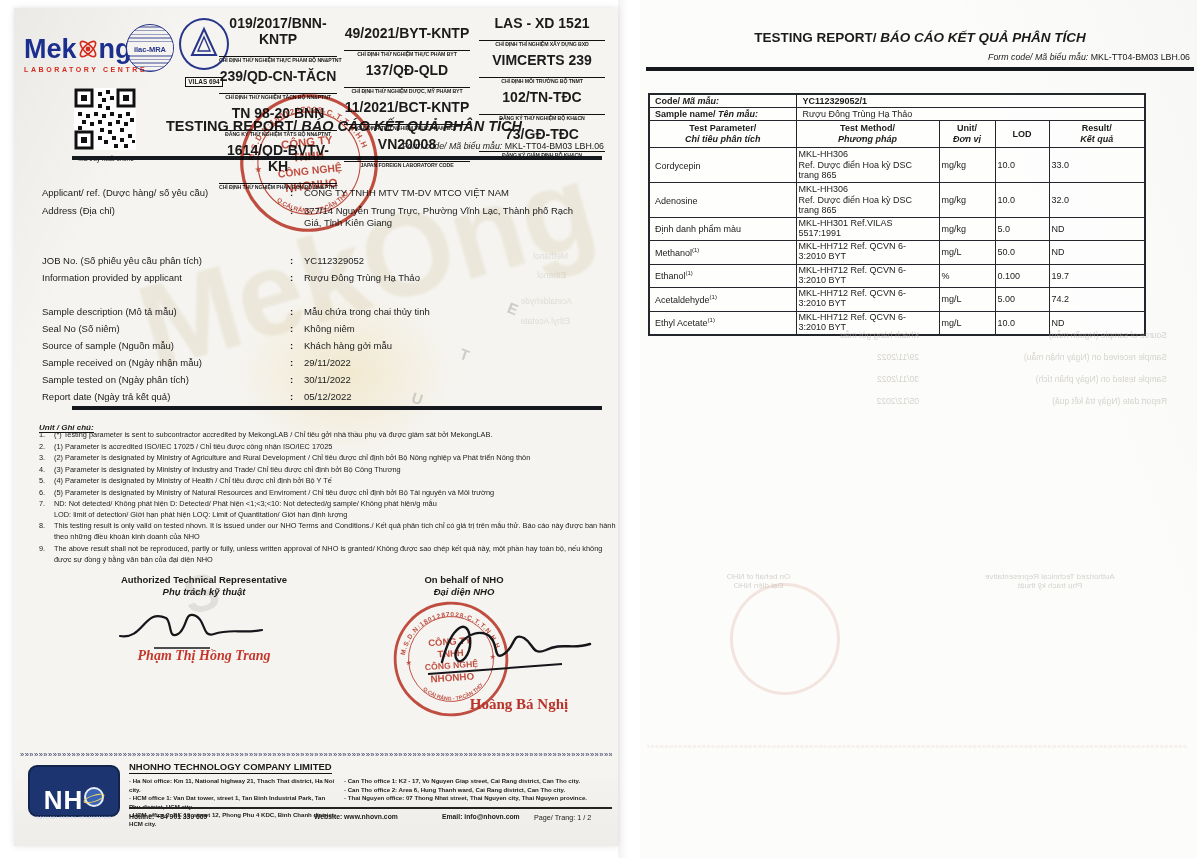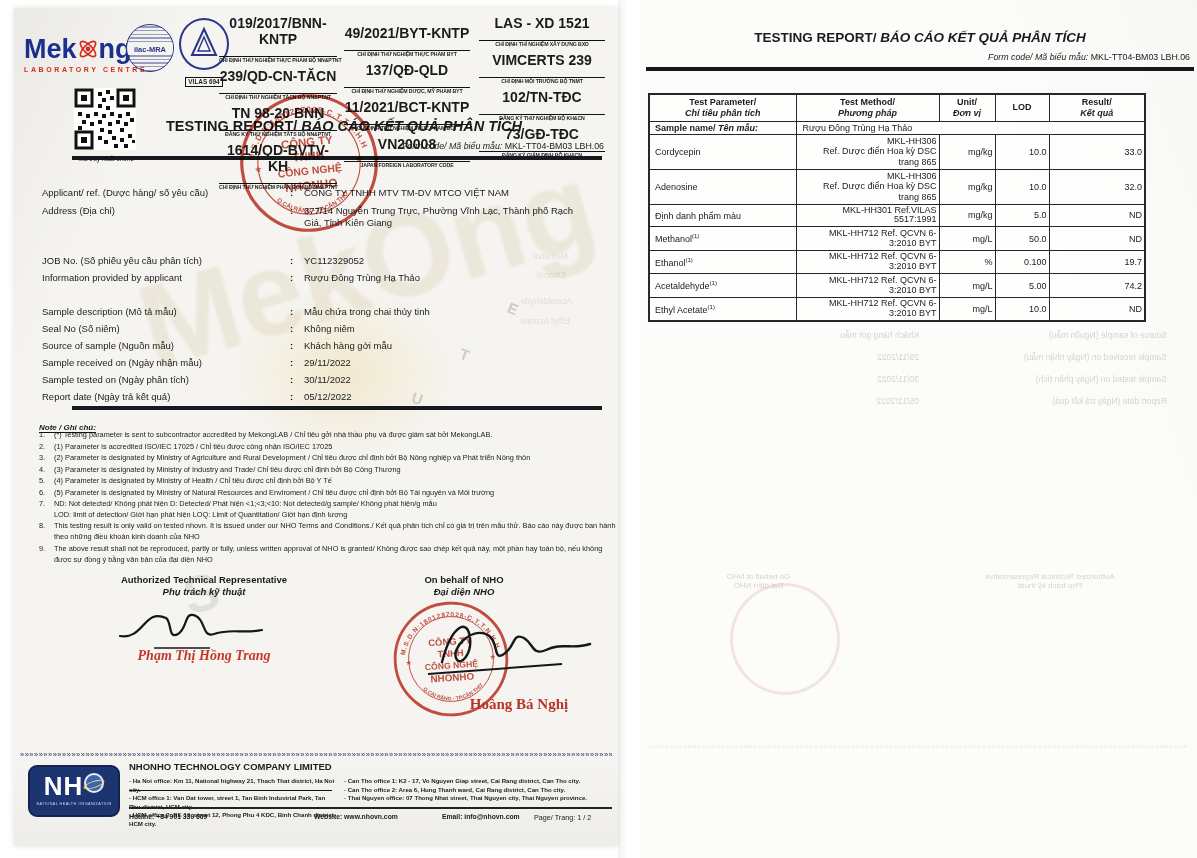--- a/index.html
+++ b/index.html
@@ -35,21 +35,21 @@
   .red-script{font-family:"Liberation Serif",serif;font-style:italic;font-weight:bold;color:#c5372c}
   .sep{font-size:7.5px;letter-spacing:.5px;color:#26315c;white-space:nowrap;overflow:hidden}
   
   .office{font-size:6.1px;font-weight:bold;line-height:8.6px;color:#222}
   .contact{font-size:6.8px;font-weight:bold}
   
   table.rt{border-collapse:collapse;table-layout:fixed;width:496px;border:2px solid #23262a;background:rgba(255,255,255,.6)}
   table.rt td,table.rt th{border:1.2px solid #23262a;font-size:9px;padding:1px 2px;vertical-align:middle;overflow:hidden}
   table.rt .lab{font-weight:bold;padding-left:5px;text-align:left}
   table.rt .pc{text-align:left;padding-left:5px}
-  table.rt .c{text-align:right}
+  table.rt .c{text-align:left}
   table.rt th{text-align:center;line-height:1.2}
   table.rt th .vi{font-style:italic}
   .ghost{position:absolute;transform:scaleX(-1);color:#b6b1aa;opacity:.55}
   .ghost .gl{position:absolute;display:flex;font-size:8.5px;white-space:pre}
   .ghost .gl .lb{width:248px;flex:none}
   .wm{position:absolute;color:rgba(187,168,110,.17);font-weight:bold;pointer-events:none}
   .wml{position:absolute;color:rgba(140,140,140,.38);font-weight:bold}
   sup{font-size:6px}
 </style>
 </head>
@@ -250,21 +250,21 @@
       </div>
     <div class="abs irow" style="left:28px;top:383px;width:570px">
         <div class="lb">Report date (Ngày trả kết quả)</div>
         <div class="cl">:</div>
         <div class="vl">05/12/2022</div>
       </div>
 
     <div class="abs rule" style="left:58px;top:398px;width:530px;height:4px"></div>
 
     <div class="abs" style="left:25px;top:408px">
-      <span style="font-size:8px;font-weight:bold;font-style:italic;border-bottom:1px solid #111">Note / Ghi chú:</span>
+      <span style="font-size:8px;font-weight:bold;font-style:italic;border-bottom:1px solid #111">Unit / Ghi chú:</span>
     </div>
     <div class="abs" style="left:25px;top:422px;width:577px">
       <div class="note-item">
           <div class="n">1.</div>
           <div class="t pre">(*) Testing parameter is sent to subcontractor accredited by MekongLAB / Chỉ tiêu gởi nhà thầu phụ và được giám sát bởi MekongLAB.</div>
         </div>
       <div class="note-item">
           <div class="n">2.</div>
           <div class="t pre">(1) Parameter is accredited ISO/IEC 17025 / Chỉ tiêu được công nhận ISO/IEC 17025</div>
         </div>
@@ -348,26 +348,26 @@
     </svg>
     <svg class="abs" style="left:398px;top:596px" width="200" height="86" viewBox="0 0 200 86">
       <path d="M30 58 C 40 20, 56 14, 58 34 C 60 50, 48 64, 44 54 C 40 44, 58 24, 74 30 C 88 36, 80 58, 92 50 C 104 42, 100 28, 112 34 C 122 40, 120 52, 134 46 C 150 38, 160 46, 178 40" fill="none" stroke="#15151a" stroke-width="2.4" stroke-linecap="round"></path>
       <path d="M16 70 L 150 60" stroke="#15151a" stroke-width="2"></path>
     </svg>
     <div class="abs" style="left:415px;top:688px;width:180px;text-align:center;font-family:'Liberation Serif',serif;font-weight:bold;font-size:15px;color:#b8342a">Hoàng Bá Nghị</div>
 
     <div class="abs sep" style="left:6px;top:742px;width:592px">»»»»»»»»»»»»»»»»»»»»»»»»»»»»»»»»»»»»»»»»»»»»»»»»»»»»»»»»»»»»»»»»»»»»»»»»»»»»»»»»»»»»»»»»»»»»»»»»»»»»»»»»»»»»»»»»»»»»»»»»»»»»»»»»»»»»»»»»»»»»</div>
 
     <div class="abs" style="left:14px;top:757px;width:92px;height:52px;background:#1c3570;border-radius:9px;border:2px solid #12244e;text-align:center">
-      <div style="margin-top:6px;line-height:1">
+      <div style="margin-top:20px;line-height:1">
         <span style="color:#fff;font-weight:bold;font-size:26px;letter-spacing:1px">NH</span><span style="display:inline-block;width:20px;height:20px;border-radius:50%;background:#3b64b5;border:2px solid #e8edf8;position:relative;vertical-align:2px;margin-left:1px"><span style="position:absolute;left:-3px;top:6px;width:22px;height:7px;border:1.4px solid #f5d75a;border-radius:50%;transform:rotate(-18deg)"></span></span>
       </div>
       <div style="color:#cdd6ec;font-size:3.8px;letter-spacing:.4px;margin-top:3px">NATIONAL HEALTH ORGANIZATION</div>
     </div>
-    <div class="abs" style="left:115px;top:753px;font-size:9.5px;font-weight:bold;border-bottom:1.4px solid #111;padding-bottom:18px">NHONHO TECHNOLOGY COMPANY LIMITED</div>
+    <div class="abs" style="left:115px;top:753px;font-size:9.5px;font-weight:bold;border-bottom:1.4px solid #111;padding-bottom:1px">NHONHO TECHNOLOGY COMPANY LIMITED</div>
     <div class="abs office" style="left:115px;top:769px;width:208px">
       <div>- Ha Noi office: Km 11, National highway 21, Thach That district, Ha Noi city.</div>
       <div>- HCM office 1: Van Dat tower, street 1, Tan Binh Industrial Park, Tan Phu district, HCM city.</div>
       <div>- HCM office 2: BE 19, street 12, Phong Phu 4 KDC, Binh Chanh district, HCM city.</div>
     </div>
     <div class="abs office" style="left:330px;top:769px;width:268px">
       <div>- Can Tho office 1: K2 - 17, Vo Nguyen Giap street, Cai Rang district, Can Tho city.</div>
       <div>- Can Tho office 2: Area 6, Hung Thanh ward, Cai Rang district, Can Tho city.</div>
       <div>- Thai Nguyen office: 07 Thong Nhat street, Thai Nguyen city, Thai Nguyen province.</div>
     </div>
@@ -397,20 +397,28 @@
 
     <table class="rt abs" style="left:8px;top:93px">
       <colgroup>
           <col style="width:147px">
           <col style="width:143px">
           <col style="width:56px">
           <col style="width:54px">
           <col style="width:96px">
         </colgroup>
       <tbody>
+          <tr style="height:13px">
+        <td class="lab"><span>Code/</span><span class="i"> Mã mẫu:</span></td>
+        <td colspan="4" class="b" style="text-align:left;padding-left:6px">YC112329052/1</td>
+      </tr>
+      <tr style="height:13px">
+        <td class="lab"><span>Sample name/</span><span class="i"> Tên mẫu:</span></td>
+        <td colspan="4" style="text-align:left;padding-left:6px">Rượu Đông Trùng Hạ Thảo</td>
+      </tr>
       <tr style="height:27px">
         <th>
               <div>Test Parameter/</div>
               <div class="vi">Chỉ tiêu phân tích</div>
             </th>
         <th>
               <div>Test Method/</div>
               <div class="vi">Phương pháp</div>
             </th>
         <th>
@@ -418,24 +426,20 @@
               <div class="vi">Đơn vị</div>
             </th>
         <th>
               <div>LOD</div>
             </th>
         <th>
               <div>Result/</div>
               <div class="vi">Kết quả</div>
             </th>
       </tr>
-      <tr style="height:13px">
-        <td class="lab"><span>Sample name/</span><span class="i"> Tên mẫu:</span></td>
-        <td colspan="4" style="text-align:left;padding-left:6px">Rượu Đông Trùng Hạ Thảo</td>
-      </tr>
       <tr style="height:35px">
         <td class="pc"><span>Cordycepin</span><sup></sup></td>
         <td class="c pre" style="line-height:1.15">MKL-HH306
 Ref. Dược điển Hoa kỳ DSC
 trang 865</td>
         <td class="c">mg/kg</td>
         <td class="c">10.0</td>
         <td class="c">33.0</td>
       </tr>
       <tr style="height:35px">

